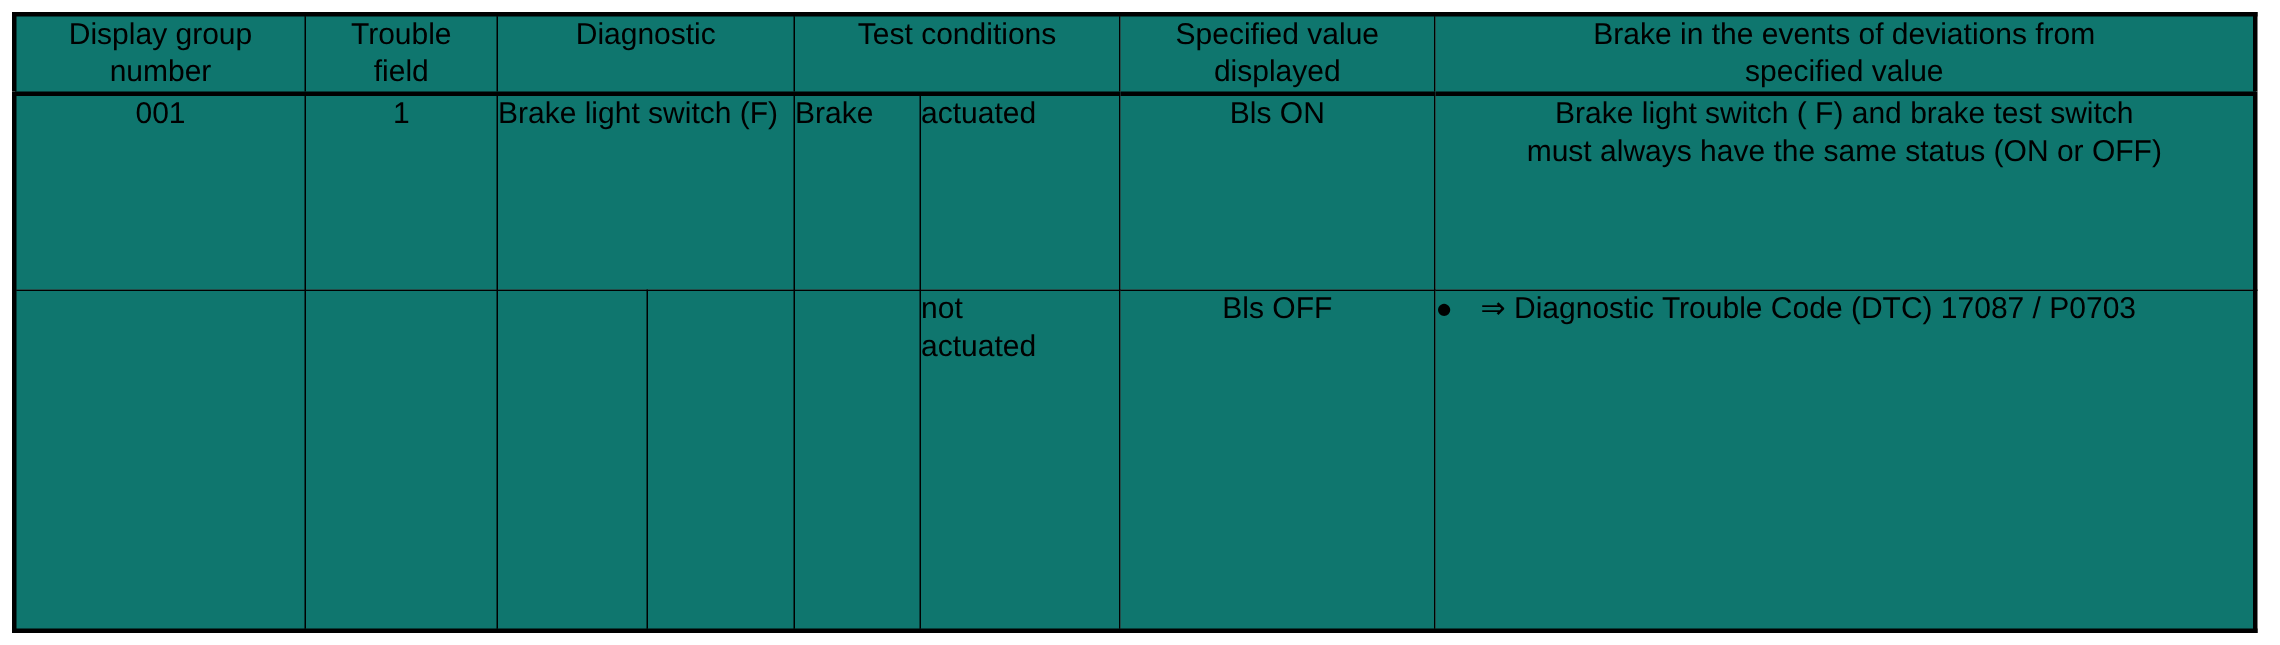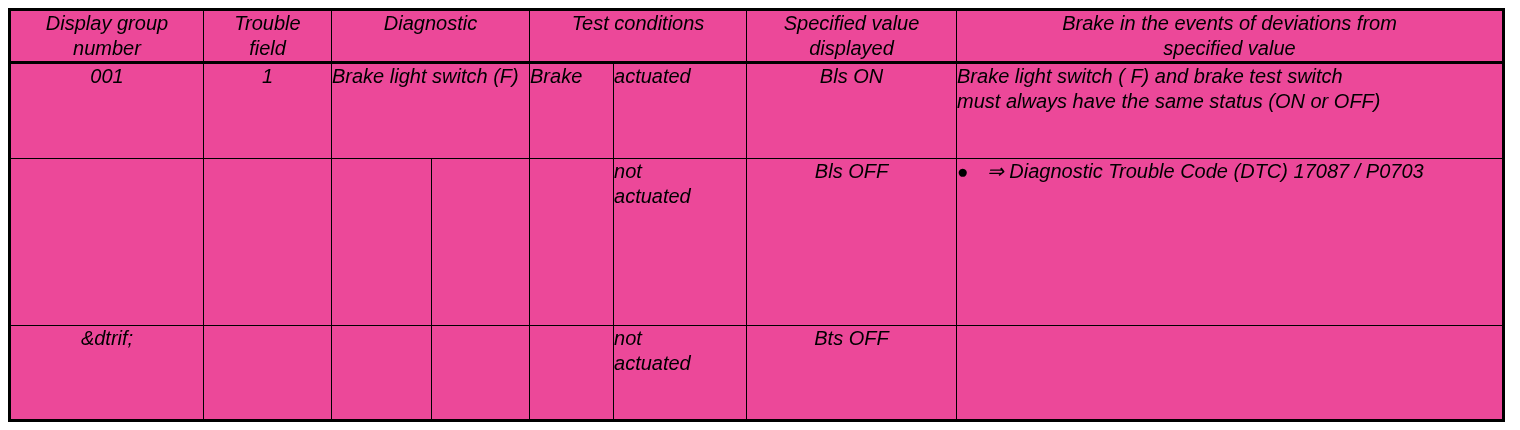--- a/index.html
+++ b/index.html
@@ -31,26 +31,25 @@
     border-collapse: collapse;
     table-layout: fixed;
     background: #ffffff;
   }
 
   table.spec-table td,
   table.spec-table th {
     border: 1px solid #000000;
     padding: 0;
     vertical-align: top;
-    background: #ec4899;
+    background: #0f766e;
     font-weight: normal;
     font-size: 20px;
     line-height: 25px;
     color: #000000;
-    font-style: italic;
   }
 
   
   table.spec-table {
     border: 3px solid #000000;
   }
 
   
   thead th {
     font-weight: bold;
@@ -75,20 +74,21 @@
   }
 
   
   tr.group-start > td {
     border-top: 3px solid #000000;
   }
 
   
   .note-line {
     white-space: pre-wrap;
+    text-align: center;
   }
   .bullet-row {
     display: flex;
     align-items: flex-start;
   }
   .bullet-mark {
     flex: 0 0 auto;
     width: 30px;
     font-size: 19px;
     line-height: 25px;
@@ -169,30 +169,17 @@
         <td class="ctr">Bls OFF</td>
         <td class="lft">
           <div class="bullet-row">
             <span class="bullet-mark">●</span>
             <span class="bullet-text"><span class="arrow">⇒</span> <span>Diagnostic Trouble Code (DTC) 17087 / P0703</span></span>
           </div>
         </td>
       </tr>
 
 
-      <tr style="height:72px">
-        <td class="ctr">&amp;dtrif;</td>
-        <td class="ctr"></td>
-        <td class="lft"></td>
-        <td class="lft"></td>
-        <td class="lft"></td>
-        <td class="lft">
-          <div>not</div>
-          <div>actuated</div>
-        </td>
-        <td class="ctr">Bts OFF</td>
-        <td class="lft"></td>
-      </tr>
 
     </tbody>
   </table>
 
 </div>
 
 </body></html>

